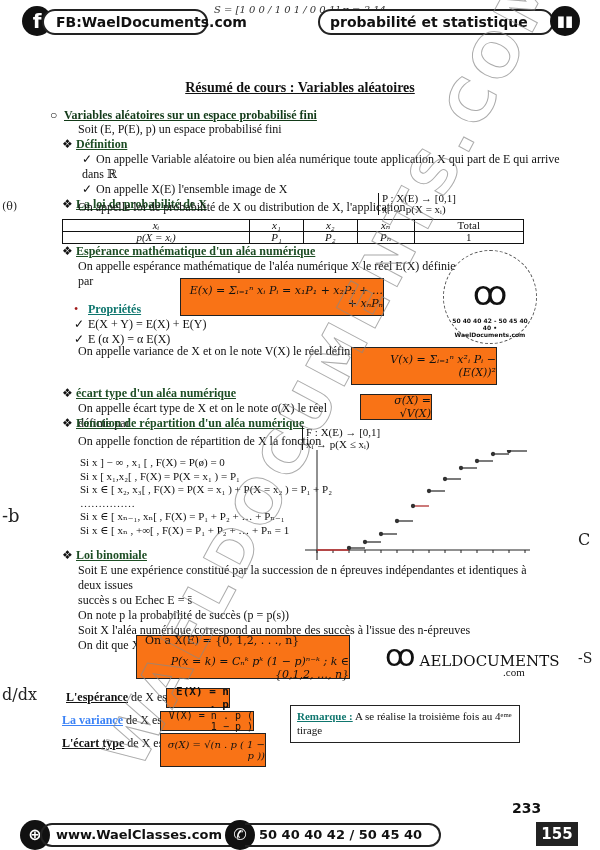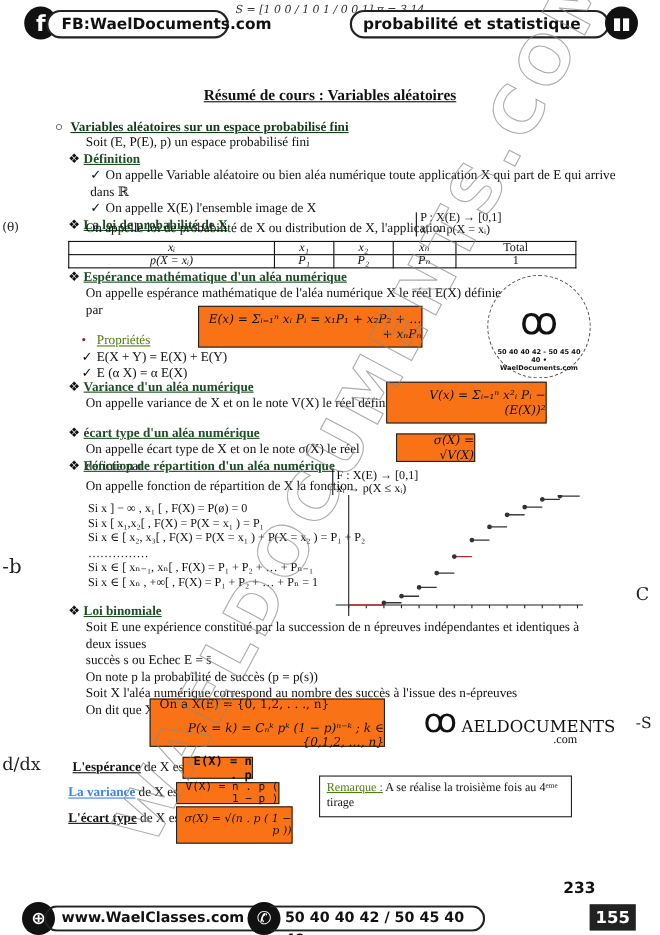--- a/index.html
+++ b/index.html
@@ -11,21 +11,21 @@
         font-family:"DejaVu Sans","Liberation Sans",sans-serif;font-weight:bold;font-size:14px;
         line-height:22px;color:#111;}
   .circle-icon{position:absolute;width:30px;height:30px;border-radius:50%;background:#111;color:#fff;
         font-family:"DejaVu Sans",sans-serif;font-weight:bold;text-align:center;line-height:30px;font-size:20px;}
   .scribble{position:absolute;font-family:"DejaVu Serif",serif;color:#333;font-style:italic;font-size:11px;}
   .title{position:absolute;left:0;width:600px;top:80px;text-align:center;font-weight:bold;font-size:14px;
         text-decoration:underline;}
   .sec{position:absolute;font-size:12px;line-height:15px;}
   .h1{font-weight:bold;text-decoration:underline;color:#123a18;}
   .h2{font-weight:bold;text-decoration:underline;color:#1d4d24;}
-  .red{color:#4d7c0f;font-weight:normal;text-decoration:underline;}
+  .red{color:#0f766e;font-weight:bold;text-decoration:underline;}
   .bullet{display:inline-block;width:14px;}
   .yb{position:absolute;background:#f97316;border:1.5px solid #222;font-family:"DejaVu Serif",serif;
       font-style:italic;font-size:11px;display:flex;align-items:center;justify-content:center;text-align:right;}
   table.dist{position:absolute;left:62px;top:219px;width:462px;border-collapse:collapse;font-size:11px;font-style:italic;}
   table.dist td{border:1.2px solid #111;text-align:center;padding:0;height:11px;line-height:11px;}
   .stamp{position:absolute;border:1.5px dashed #555;border-radius:50%;}
   .footer-pill{position:absolute;border:2px solid #222;border-radius:14px;height:20px;
         font-family:"DejaVu Sans",sans-serif;font-weight:bold;font-size:13px;line-height:20px;}
   .wm{position:absolute;font-family:"DejaVu Sans",sans-serif;font-weight:bold;font-size:60px;color:transparent;
       -webkit-text-stroke:1px #888;transform:rotate(-62deg);transform-origin:left top;letter-spacing:6px;white-space:nowrap;opacity:.7;}
@@ -94,21 +94,20 @@
   <div><span class="bullet">✓</span><span>E(X + Y) = E(X) + E(Y)</span></div>
   <div><span class="bullet">✓</span><span>E (α X) = α E(X)</span></div>
 </div>
 
 <div class="stamp" style="left:443px;top:250px;width:92px;height:92px;">
   <div class="abs" style="left:22px;top:22px;width:48px;height:40px;font-size:34px;font-family:'DejaVu Sans',sans-serif;text-align:center;line-height:40px;">ꝏ</div>
   <div class="abs" style="left:4px;top:66px;width:84px;text-align:center;font-size:6px;font-family:'DejaVu Sans',sans-serif;font-weight:bold;">50 40 40 42 - 50 45 40 40 • WaelDocuments.com</div>
 </div>
 
 <div class="sec" style="left:62px;top:344px;width:320px;">
-  <div><span class="bullet">❖</span><span class="h2">Variance d'un aléa numérique</span></div>
   <div style="padding-left:16px">On appelle variance de X et on le note V(X) le réel définie par</div>
 </div>
 <div class="yb" style="left:351px;top:347px;width:144px;height:36px;">V(x) = Σᵢ₌₁ⁿ x²ᵢ Pᵢ − (E(X))²</div>
 
 <div class="sec" style="left:62px;top:386px;width:300px;">
   <div><span class="bullet">❖</span><span class="h2">écart type d'un aléa numérique</span></div>
   <div style="padding-left:16px">On appelle écart type de X et on le note σ(X) le réel définie par</div>
 </div>
 <div class="yb" style="left:360px;top:394px;width:70px;height:24px;">σ(X) = √V(X)</div>
 

